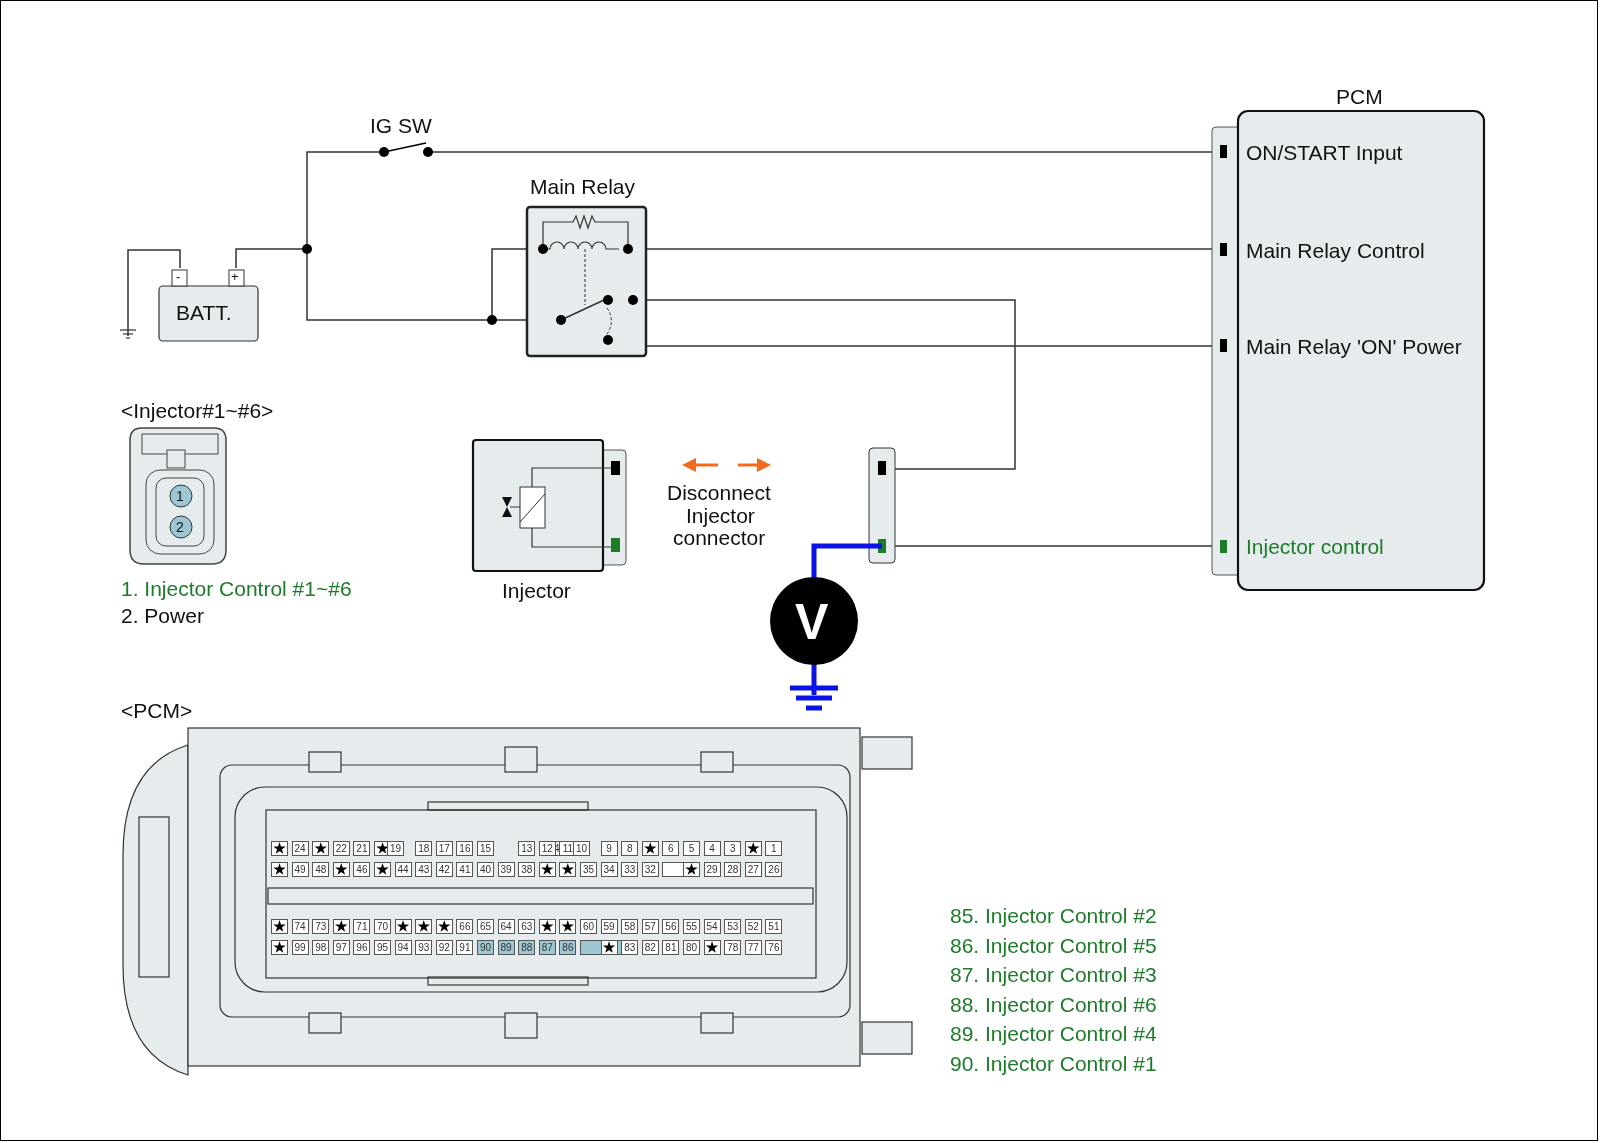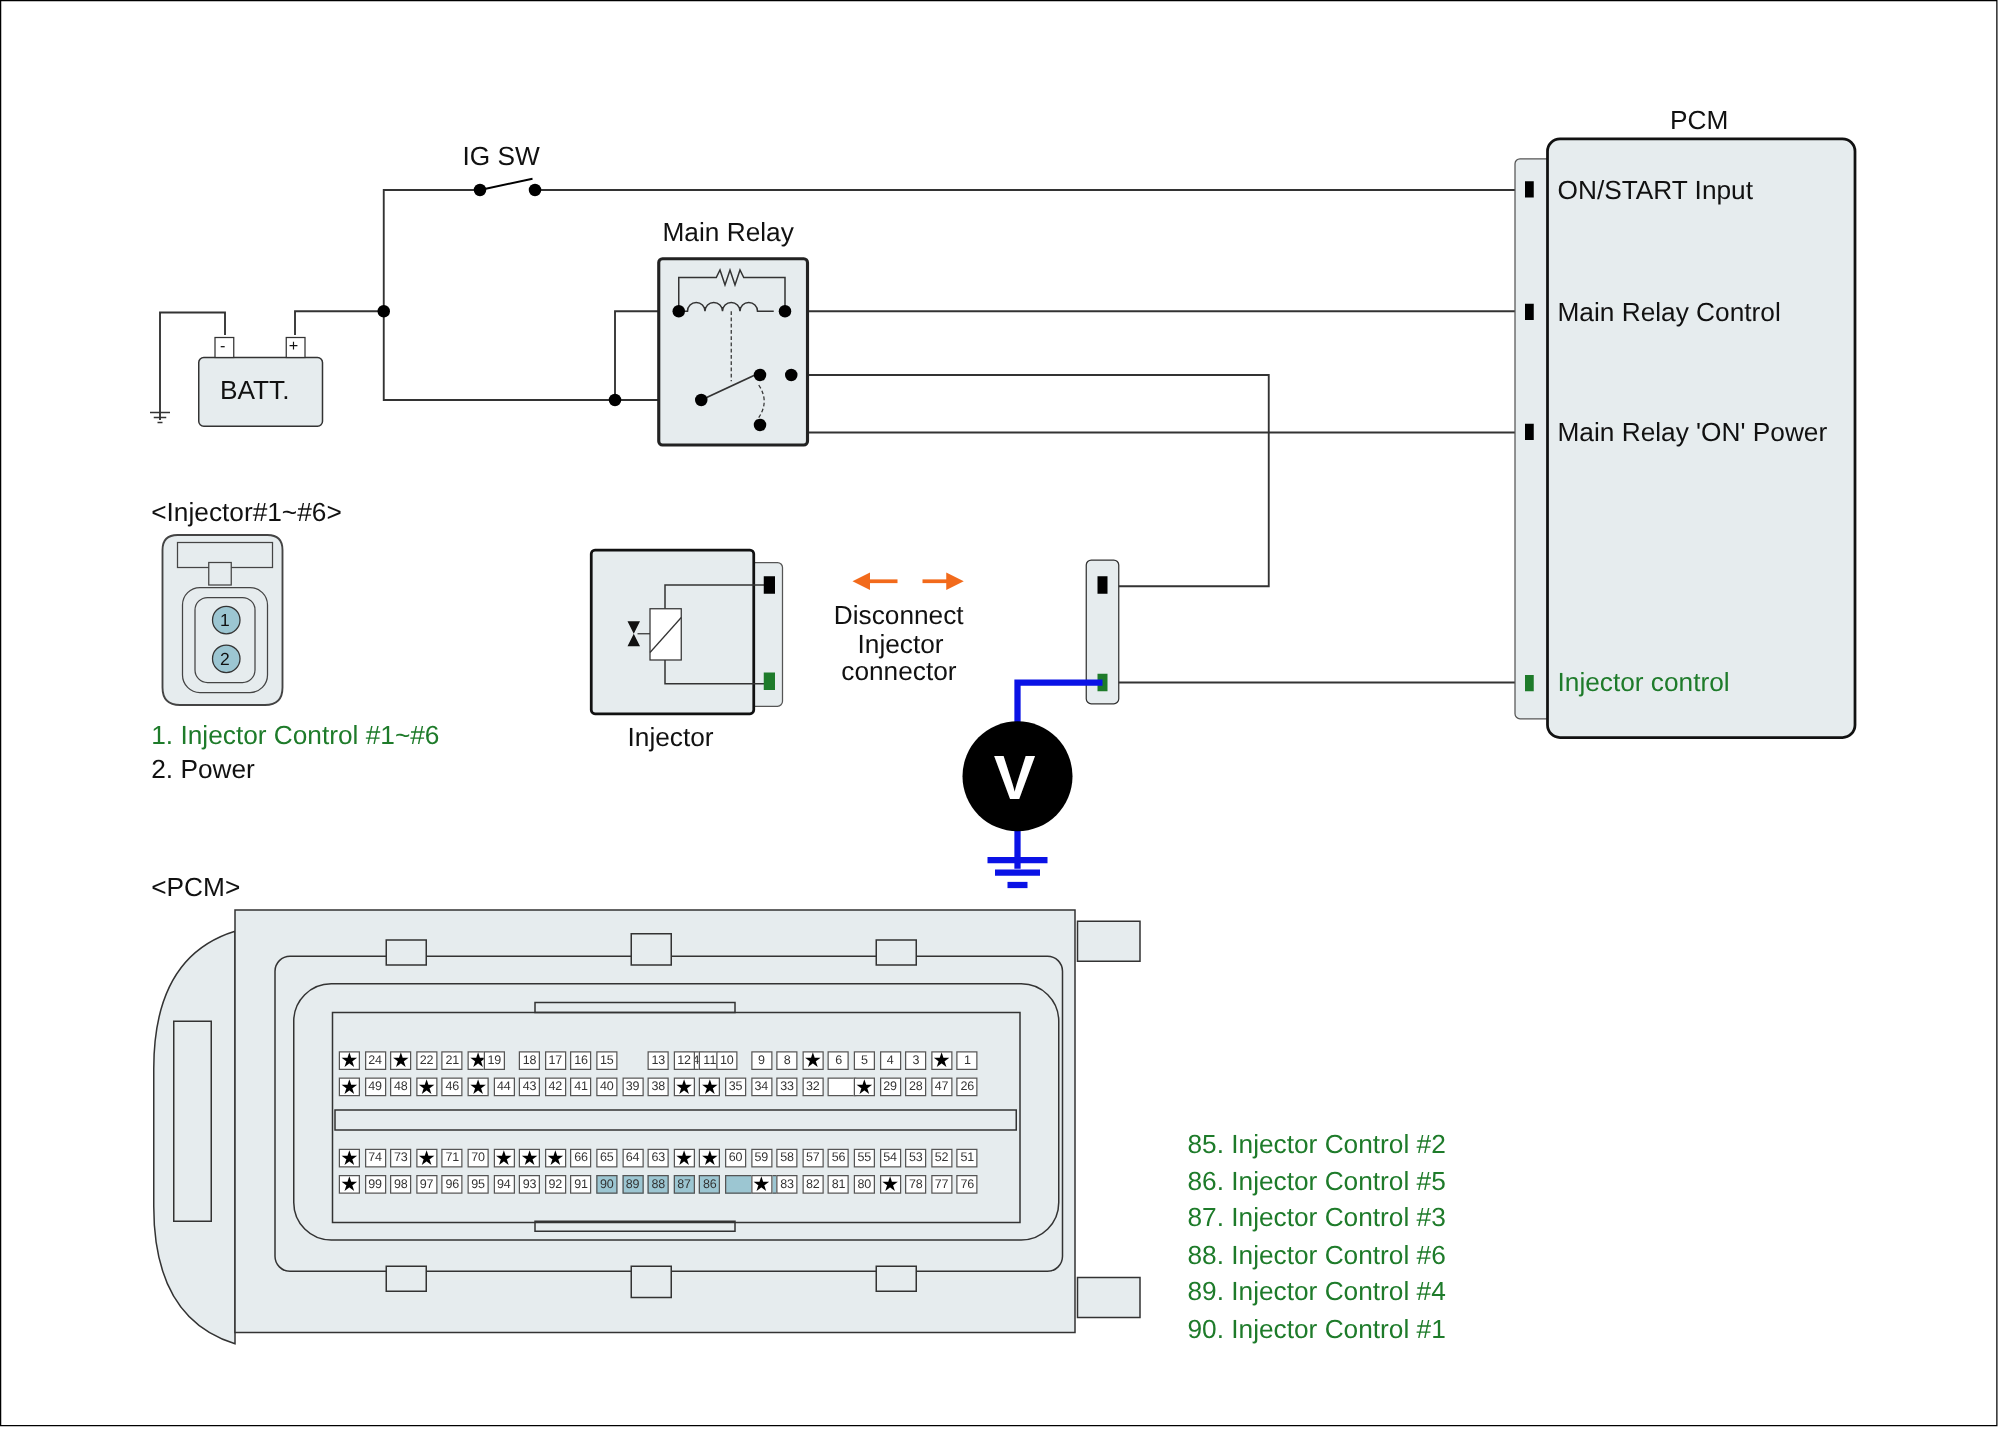--- a/index.html
+++ b/index.html
@@ -209,21 +209,21 @@
     <div class="pin star" style="left: 538.8px; top: 862px;">★</div>
     <div class="pin star" style="left: 559.4px; top: 862px;">★</div>
     <div class="pin" style="left: 580px; top: 862px;">35</div>
     <div class="pin" style="left: 600.6px; top: 862px;">34</div>
     <div class="pin" style="left: 621.2px; top: 862px;">33</div>
     <div class="pin" style="left: 641.8px; top: 862px;">32</div>
     <div class="pin" style="left: 662.4px; top: 862px; padding-left: 21px;">31</div>
     <div class="pin star" style="left: 683px; top: 862px;">★</div>
     <div class="pin" style="left: 703.6px; top: 862px;">29</div>
     <div class="pin" style="left: 724.2px; top: 862px;">28</div>
-    <div class="pin" style="left: 744.8px; top: 862px;">47</div>
+    <div class="pin" style="left: 744.8px; top: 862px;">27</div>
     <div class="pin" style="left: 765.4px; top: 862px;">26</div>
     <div class="pin star" style="left: 271px; top: 919px;">★</div>
     <div class="pin" style="left: 291.6px; top: 919px;">74</div>
     <div class="pin" style="left: 312.2px; top: 919px;">73</div>
     <div class="pin star" style="left: 332.8px; top: 919px;">★</div>
     <div class="pin" style="left: 353.4px; top: 919px;">71</div>
     <div class="pin" style="left: 374px; top: 919px;">70</div>
     <div class="pin star" style="left: 394.6px; top: 919px;">★</div>
     <div class="pin star" style="left: 415.2px; top: 919px;">★</div>
     <div class="pin star" style="left: 435.8px; top: 919px;">★</div>

